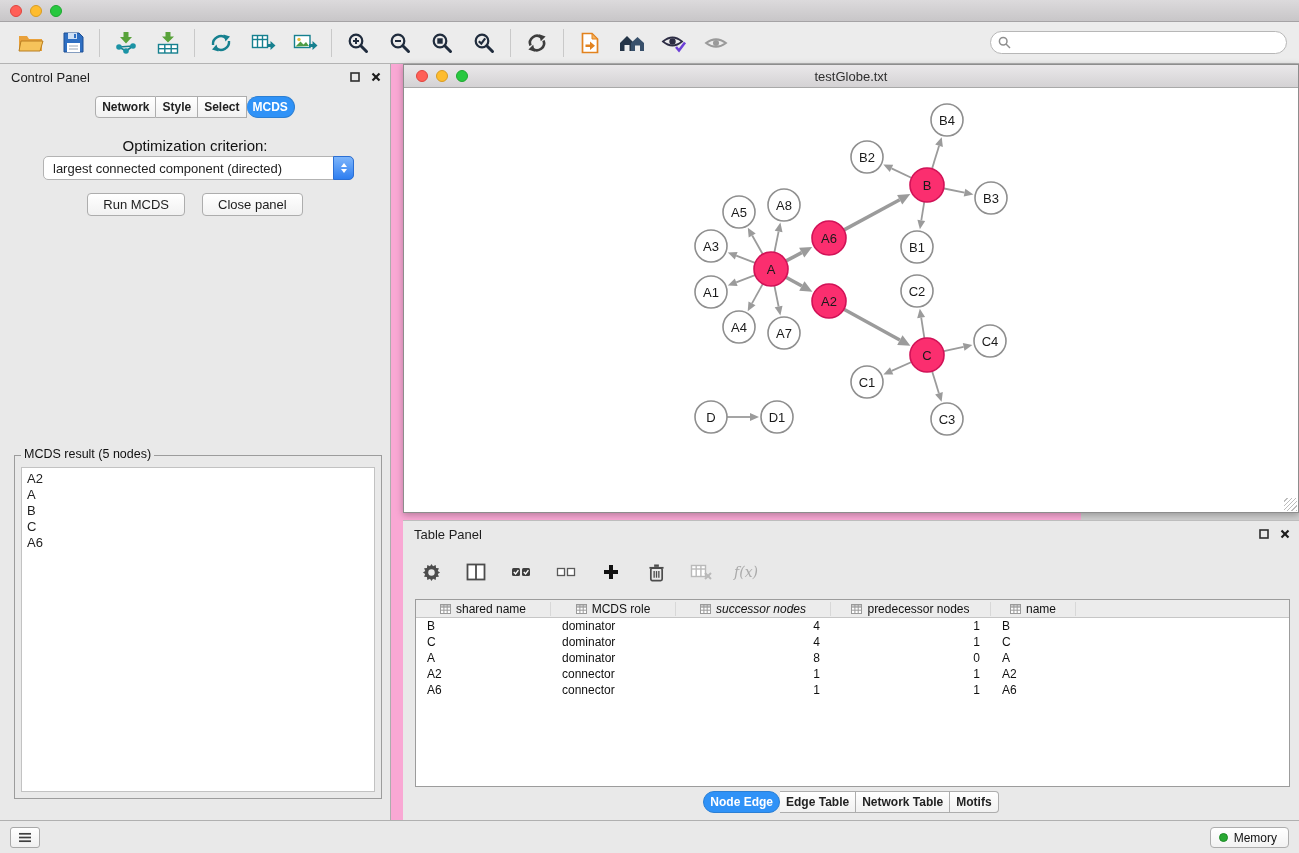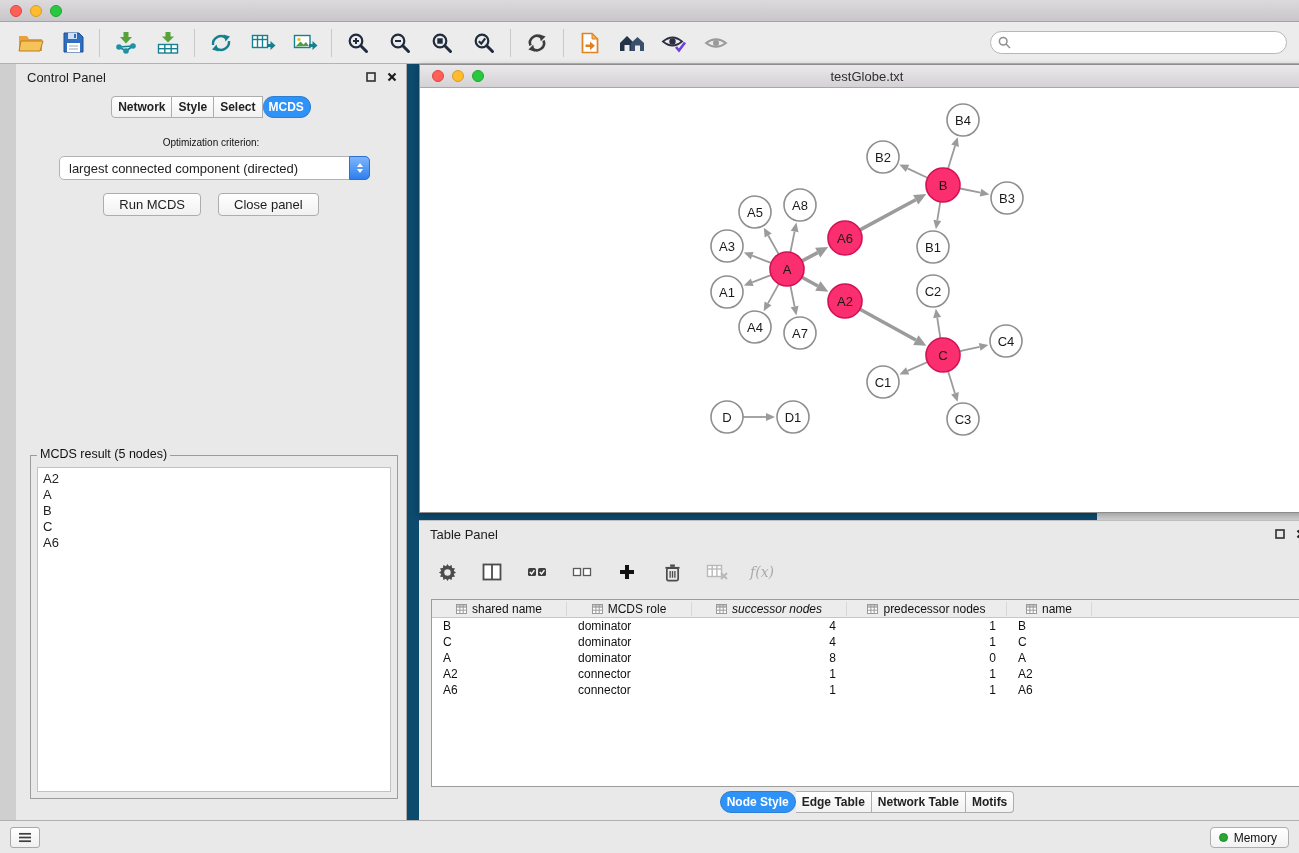--- a/index.html
+++ b/index.html
@@ -23,36 +23,36 @@
     border-bottom:1px solid #b3b3b3; display:flex; align-items:center; padding:0 10px; }
   .tb-btn { width:42px; height:36px; display:flex; align-items:center; justify-content:center;
     background:transparent; border:none; cursor:default; }
   .tb-sep { width:1px; height:28px; background:#c9c9c9; margin:0 5px; }
   .search-wrap { margin-left:auto; position:relative; width:297px; height:23px; margin-right:2px; }
   .search-wrap input { width:100%; height:100%; border:1px solid #b7b7b7; border-radius:12px;
     background:#fff; padding:0 8px 0 25px; font-size:12px; outline:none; font-family:inherit; }
   .search-glyph { position:absolute; left:8px; top:5px; }
 
   
-  .workspace { position:absolute; top:64px; left:16px; width:1081px; height:756px; background:#0c4a6e; }
+  .workspace { position:absolute; top:64px; left:0; width:1081px; height:756px; background:#f9a8d4; }
 
   
   .control-panel { position:absolute; left:0; top:0; width:391px; height:756px; background:#e9e9e9;
     border-right:1px solid #adadad; }
   .panel-header { height:26px; display:flex; align-items:center; padding:0 11px;
     font-size:13px; color:#1d1d1d; position:relative; }
   .panel-controls { position:absolute; right:9px; top:0; height:26px; display:flex; align-items:center; gap:11px; }
   .win-icon { display:flex; align-items:center; }
   .cp-tabs { position:absolute; top:32px; left:0; right:0; display:flex; justify-content:center; }
   .seg { font-size:12px; line-height:18px; padding:1px 6px; background:linear-gradient(#ffffff,#f1f1f1);
     border:1px solid #adadad; border-left:none; color:#222; cursor:default; white-space:nowrap;font-weight:bold; }
   .seg:first-child { border-left:1px solid #adadad; border-radius:4px 0 0 4px; }
   .seg:last-child { border-radius:0 4px 4px 0; }
   .seg.selected { background:#2f92f7; border-color:#2b7fd4; color:#fff;border-radius:11px; }
-  .opt-label { position:absolute; top:73px; width:100%; text-align:center; font-size:10px; color:#111; }
+  .opt-label { position:absolute; top:73px; width:100%; text-align:center; font-size:15px; color:#111; }
   .dropdown { position:absolute; top:92px; left:43px; width:311px; height:24px; background:#fff;
     border:1px solid #b3b3b3; border-radius:5px; font-size:13px; display:flex; align-items:center;
     padding:0 26px 0 9px; }
   .dd-text { white-space:nowrap; overflow:hidden; }
   .stepper { position:absolute; right:-1px; top:-1px; width:21px; height:24px;
     background:linear-gradient(#7db5fb,#2e7ef0); border:1px solid #2b6fd4; border-radius:0 5px 5px 0;
     display:flex; flex-direction:column; align-items:center; justify-content:center; gap:2px; }
   .tri { width:0; height:0; border-left:3.5px solid transparent; border-right:3.5px solid transparent; }
   .tri.up { border-bottom:4.5px solid #fff; }
   .tri.down { border-top:4.5px solid #fff; }
@@ -613,21 +613,21 @@
             <div class="tr">
               <div class="td" style="width: 135px; text-align: left;">A6</div>
               <div class="td" style="width: 125px; text-align: left;">connector</div>
               <div class="td" style="width: 155px; text-align: right;">1</div>
               <div class="td" style="width: 160px; text-align: right;">1</div>
               <div class="td" style="width: 85px; text-align: left;">A6</div>
             </div>
           </div>
       </div>
       <div class="tp-tabs">
-          <span class="seg selected">Node Style</span>
+          <span class="seg selected">Node Edge</span>
           <span class="seg">Edge Table</span>
           <span class="seg">Network Table</span>
           <span class="seg">Motifs</span>
         </div>
     </div>
 
   </div>
 
   <div class="statusbar">
     <button class="sb-btn">

